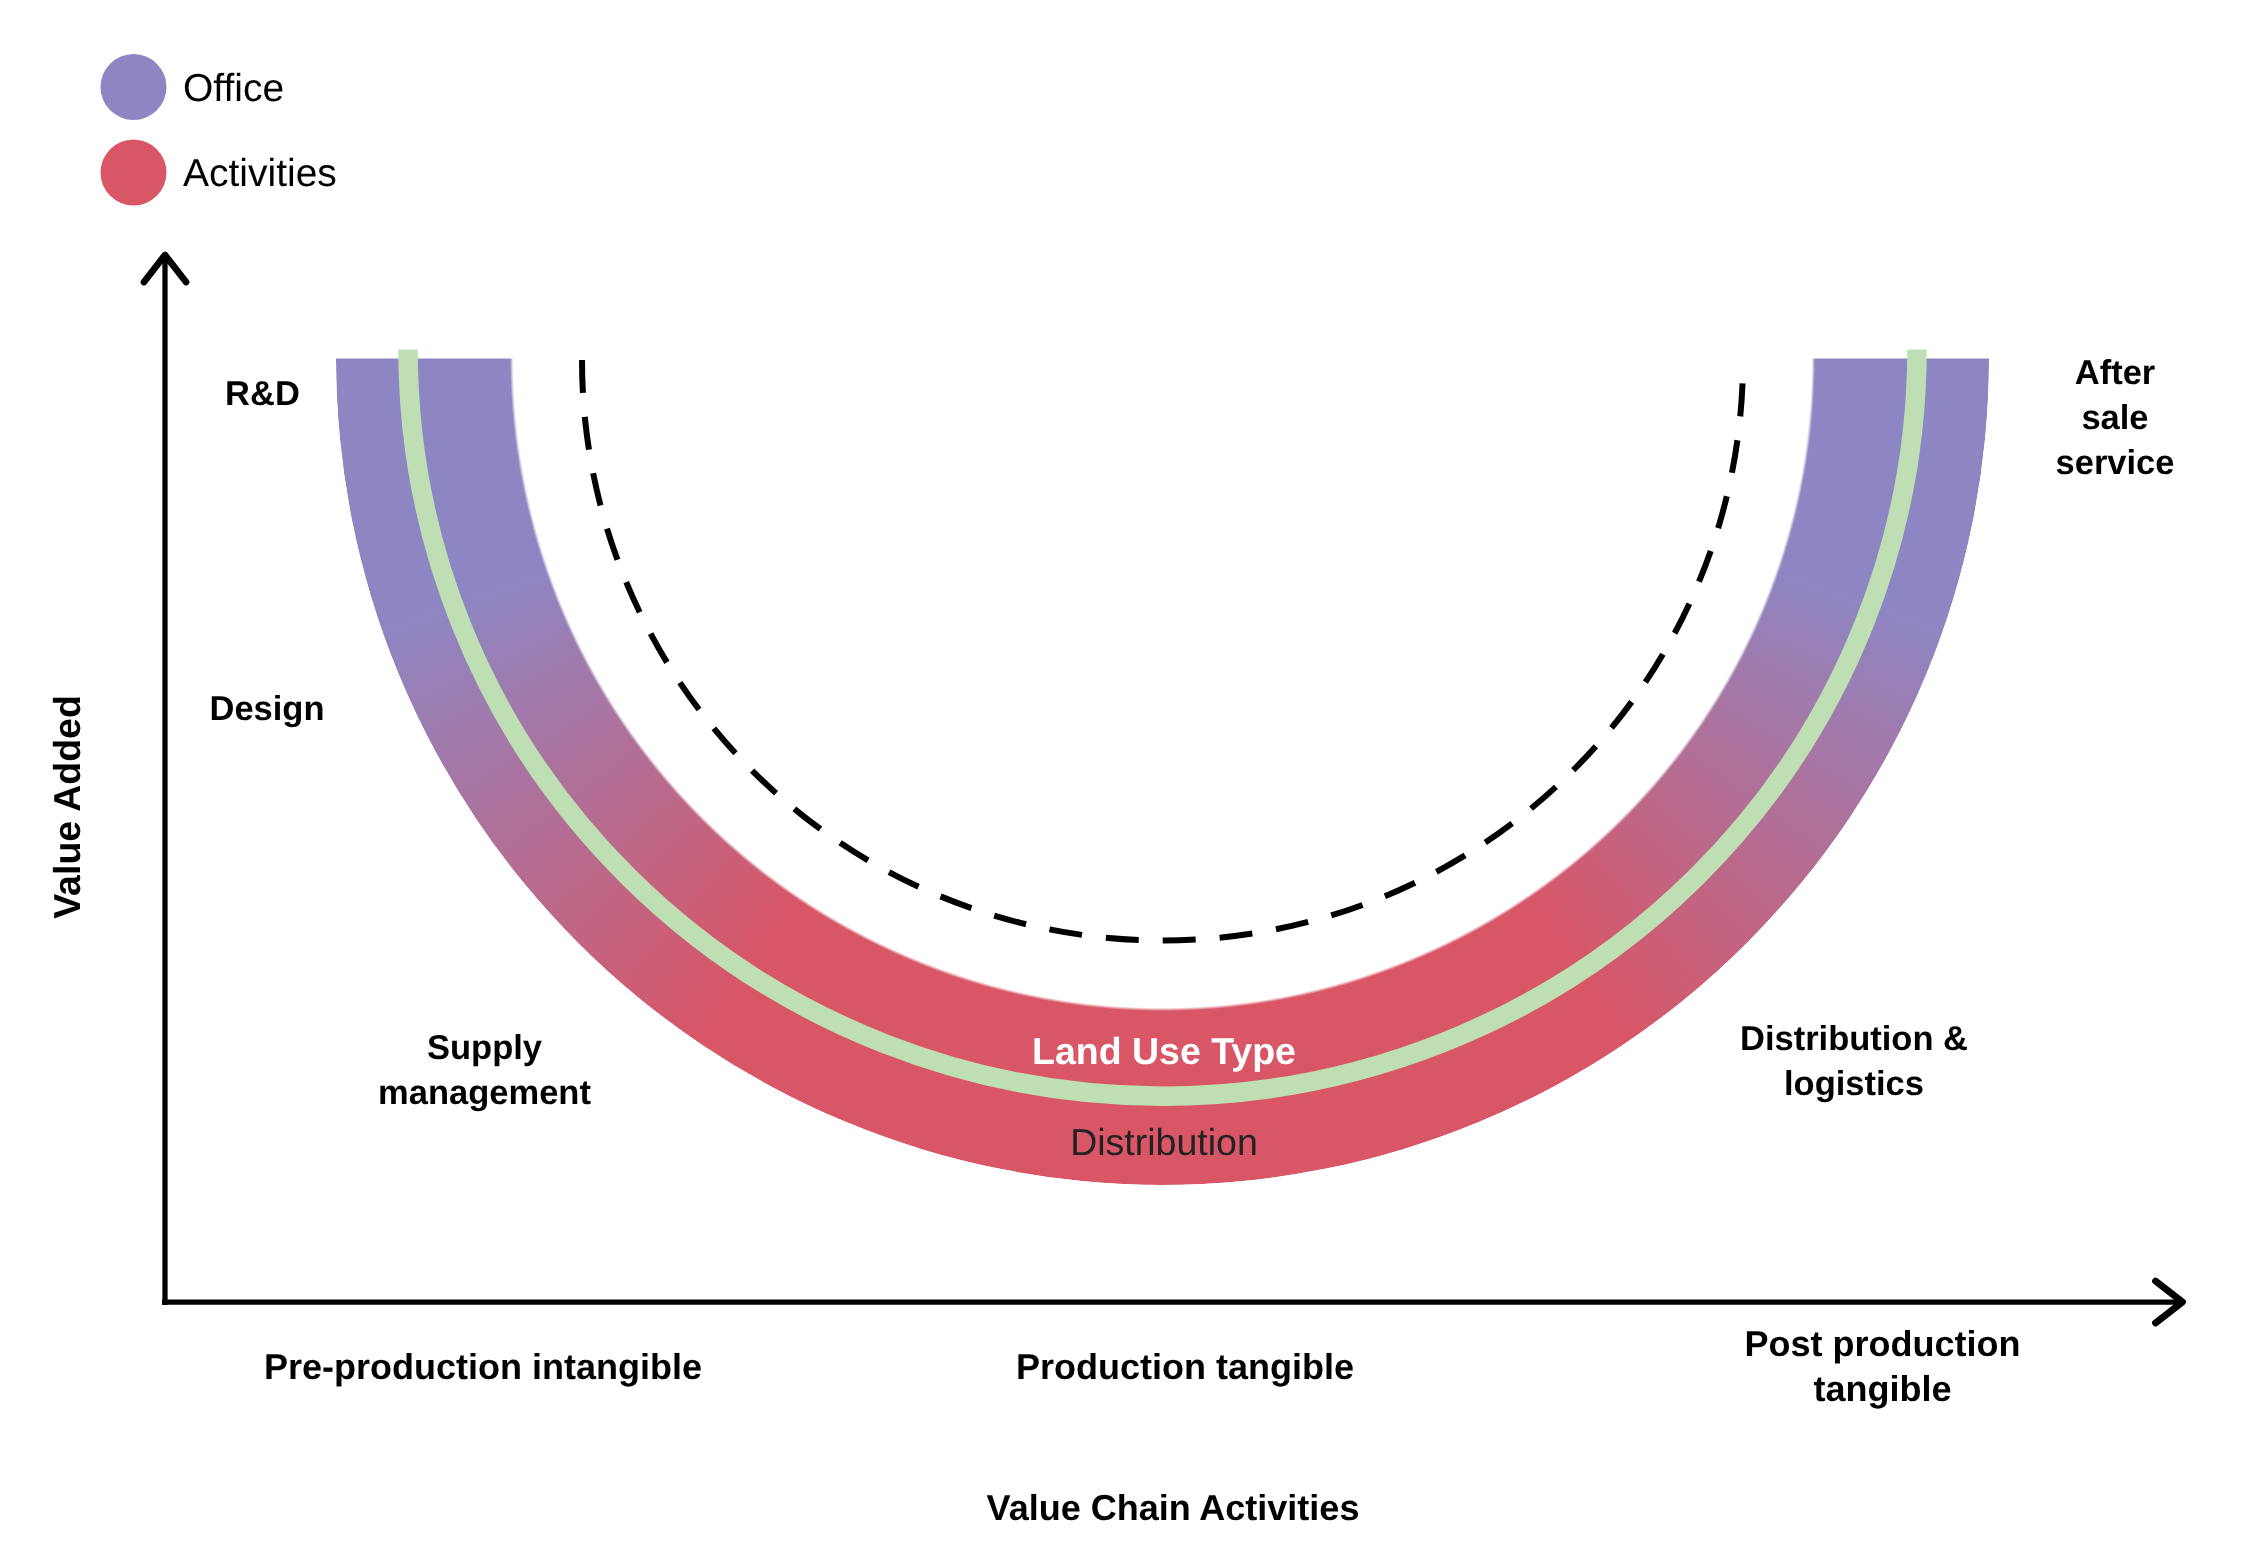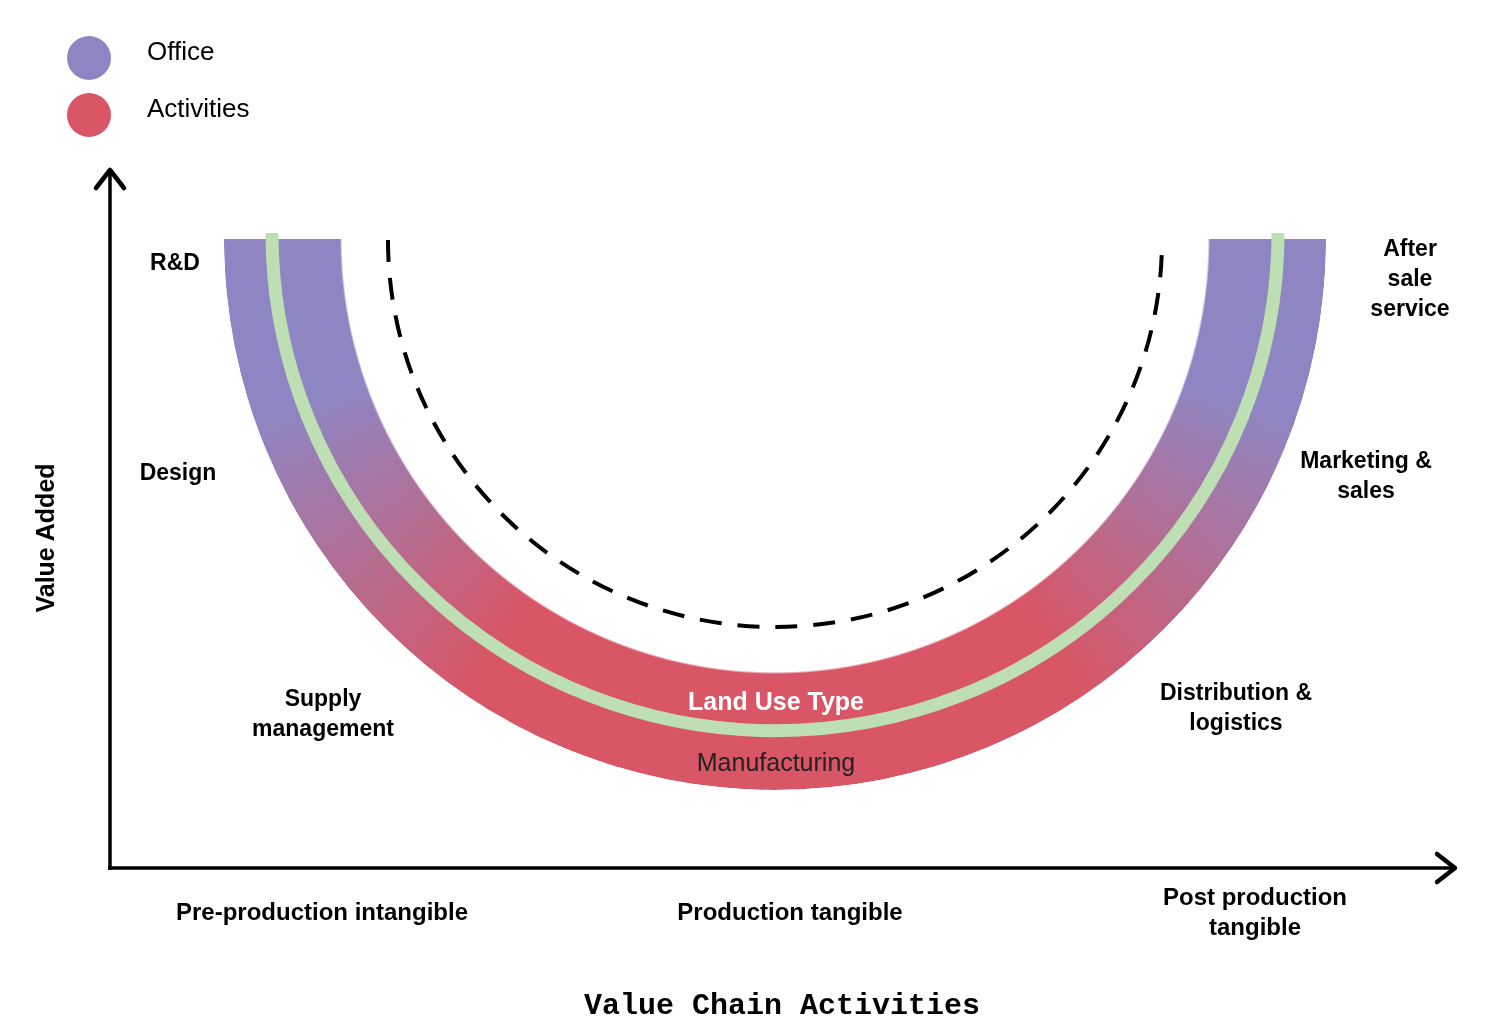--- a/index.html
+++ b/index.html
@@ -2,21 +2,21 @@
 <html style="--purple: #8e86c3; --red: #d85666; --green: #bedfb3; --ink: #000000;"><head>
 <meta charset="utf-8">
 <style>
   html,body{margin:0;padding:0;background:#fff;}
   .stage{
     position:relative;width:1500px;height:1035px;overflow:hidden;background:#fff;
     font-family:"Liberation Sans","DejaVu Sans",sans-serif;color:#000;
   }
   
   .legend{position:absolute;left:67px;top:36px;display:flex;flex-direction:column;gap:13px;}
-  .legend-row{display:flex;gap:36px;height:44px;}
+  .legend-row{display:flex;align-items:center;gap:11px;height:44px;}
   .swatch{width:44px;height:44px;border-radius:50%;}
   .swatch-office{background:var(--purple);}
   .swatch-industrial{background:var(--red);}
   .legend-label{font-size:26px;font-weight:500;}
   
   .band-wrap{position:absolute;left:224px;top:239px;width:1102px;height:560px;overflow:hidden;z-index:1;}
   .band{
     position:absolute;left:0;top:-551px;width:1102px;height:1102px;border-radius:50%;
     background:conic-gradient(from 0deg at 50% 50%,
       var(--purple) 0deg 109deg,
@@ -38,21 +38,21 @@
   .lbl-after{left:1390px;top:278px;margin-left:20px;}
   .lbl-marketing{left:1366px;top:475px;}
   .lbl-distribution{left:1236px;top:707px;}
   .lbl-relative{left:776px;top:576px;}
   .lbl-landuse{left:776px;top:701px;font-weight:700;font-size:25px;color:#fff;}
   .lbl-manufacturing{left:776px;top:762px;font-weight:500;font-size:25px;color:#222;}
   .tick{font-size:24px;}
   .tick-pre{left:322px;top:912px;}
   .tick-prod{left:790px;top:912px;}
   .tick-post{left:1255px;top:912px;}
-  .lbl-xaxis{left:782px;top:1006px;font-size:30px;font-family:Liberation Mono, monospace;}
+  .lbl-xaxis{left:782px;top:1006px;font-size:24px;}
   .lbl-yaxis{left:45px;top:538px;font-size:25px;transform:translate(-50%,-50%) rotate(-90deg);white-space:nowrap;}
 </style>
 </head>
 <body>
 
 <div class="stage">
 
   <div class="legend">
     <div class="legend-row">
       <span class="swatch swatch-office"></span>
@@ -80,27 +80,25 @@
     <line x1="108" y1="868" x2="1452" y2="868" style="stroke:var(--ink);stroke-width:3.5"></line>
     <polyline points="1437,854 1455,868 1437,882" fill="none" style="stroke:var(--ink);stroke-width:4.5;stroke-linecap:round;stroke-linejoin:round"></polyline>
   </svg>
 
   <div class="lbl lbl-rd">R&amp;D</div>
   <div class="lbl lbl-design">Design</div>
   <div class="lbl lbl-supply">Supply
 management</div>
   <div class="lbl lbl-after">After sale
 service</div>
-  <div class="lbl lbl-marketing">Marketing &amp;
-sales</div>
   <div class="lbl lbl-distribution">Distribution &amp;
 logistics</div>
 
   <div class="lbl lbl-landuse">Land Use Type</div>
-  <div class="lbl lbl-manufacturing">Manufacturing</div>
+  <div class="lbl lbl-manufacturing">Distribution</div>
 
   <div class="lbl tick tick-pre">Pre-production intangible</div>
   <div class="lbl tick tick-post">Post production tangible</div>
   <div class="lbl tick tick-prod">Production tangible</div>
 
   <div class="lbl lbl-xaxis">Value Chain Activities</div>
   <div class="lbl lbl-yaxis">Value Added</div>
 
 </div>
 

